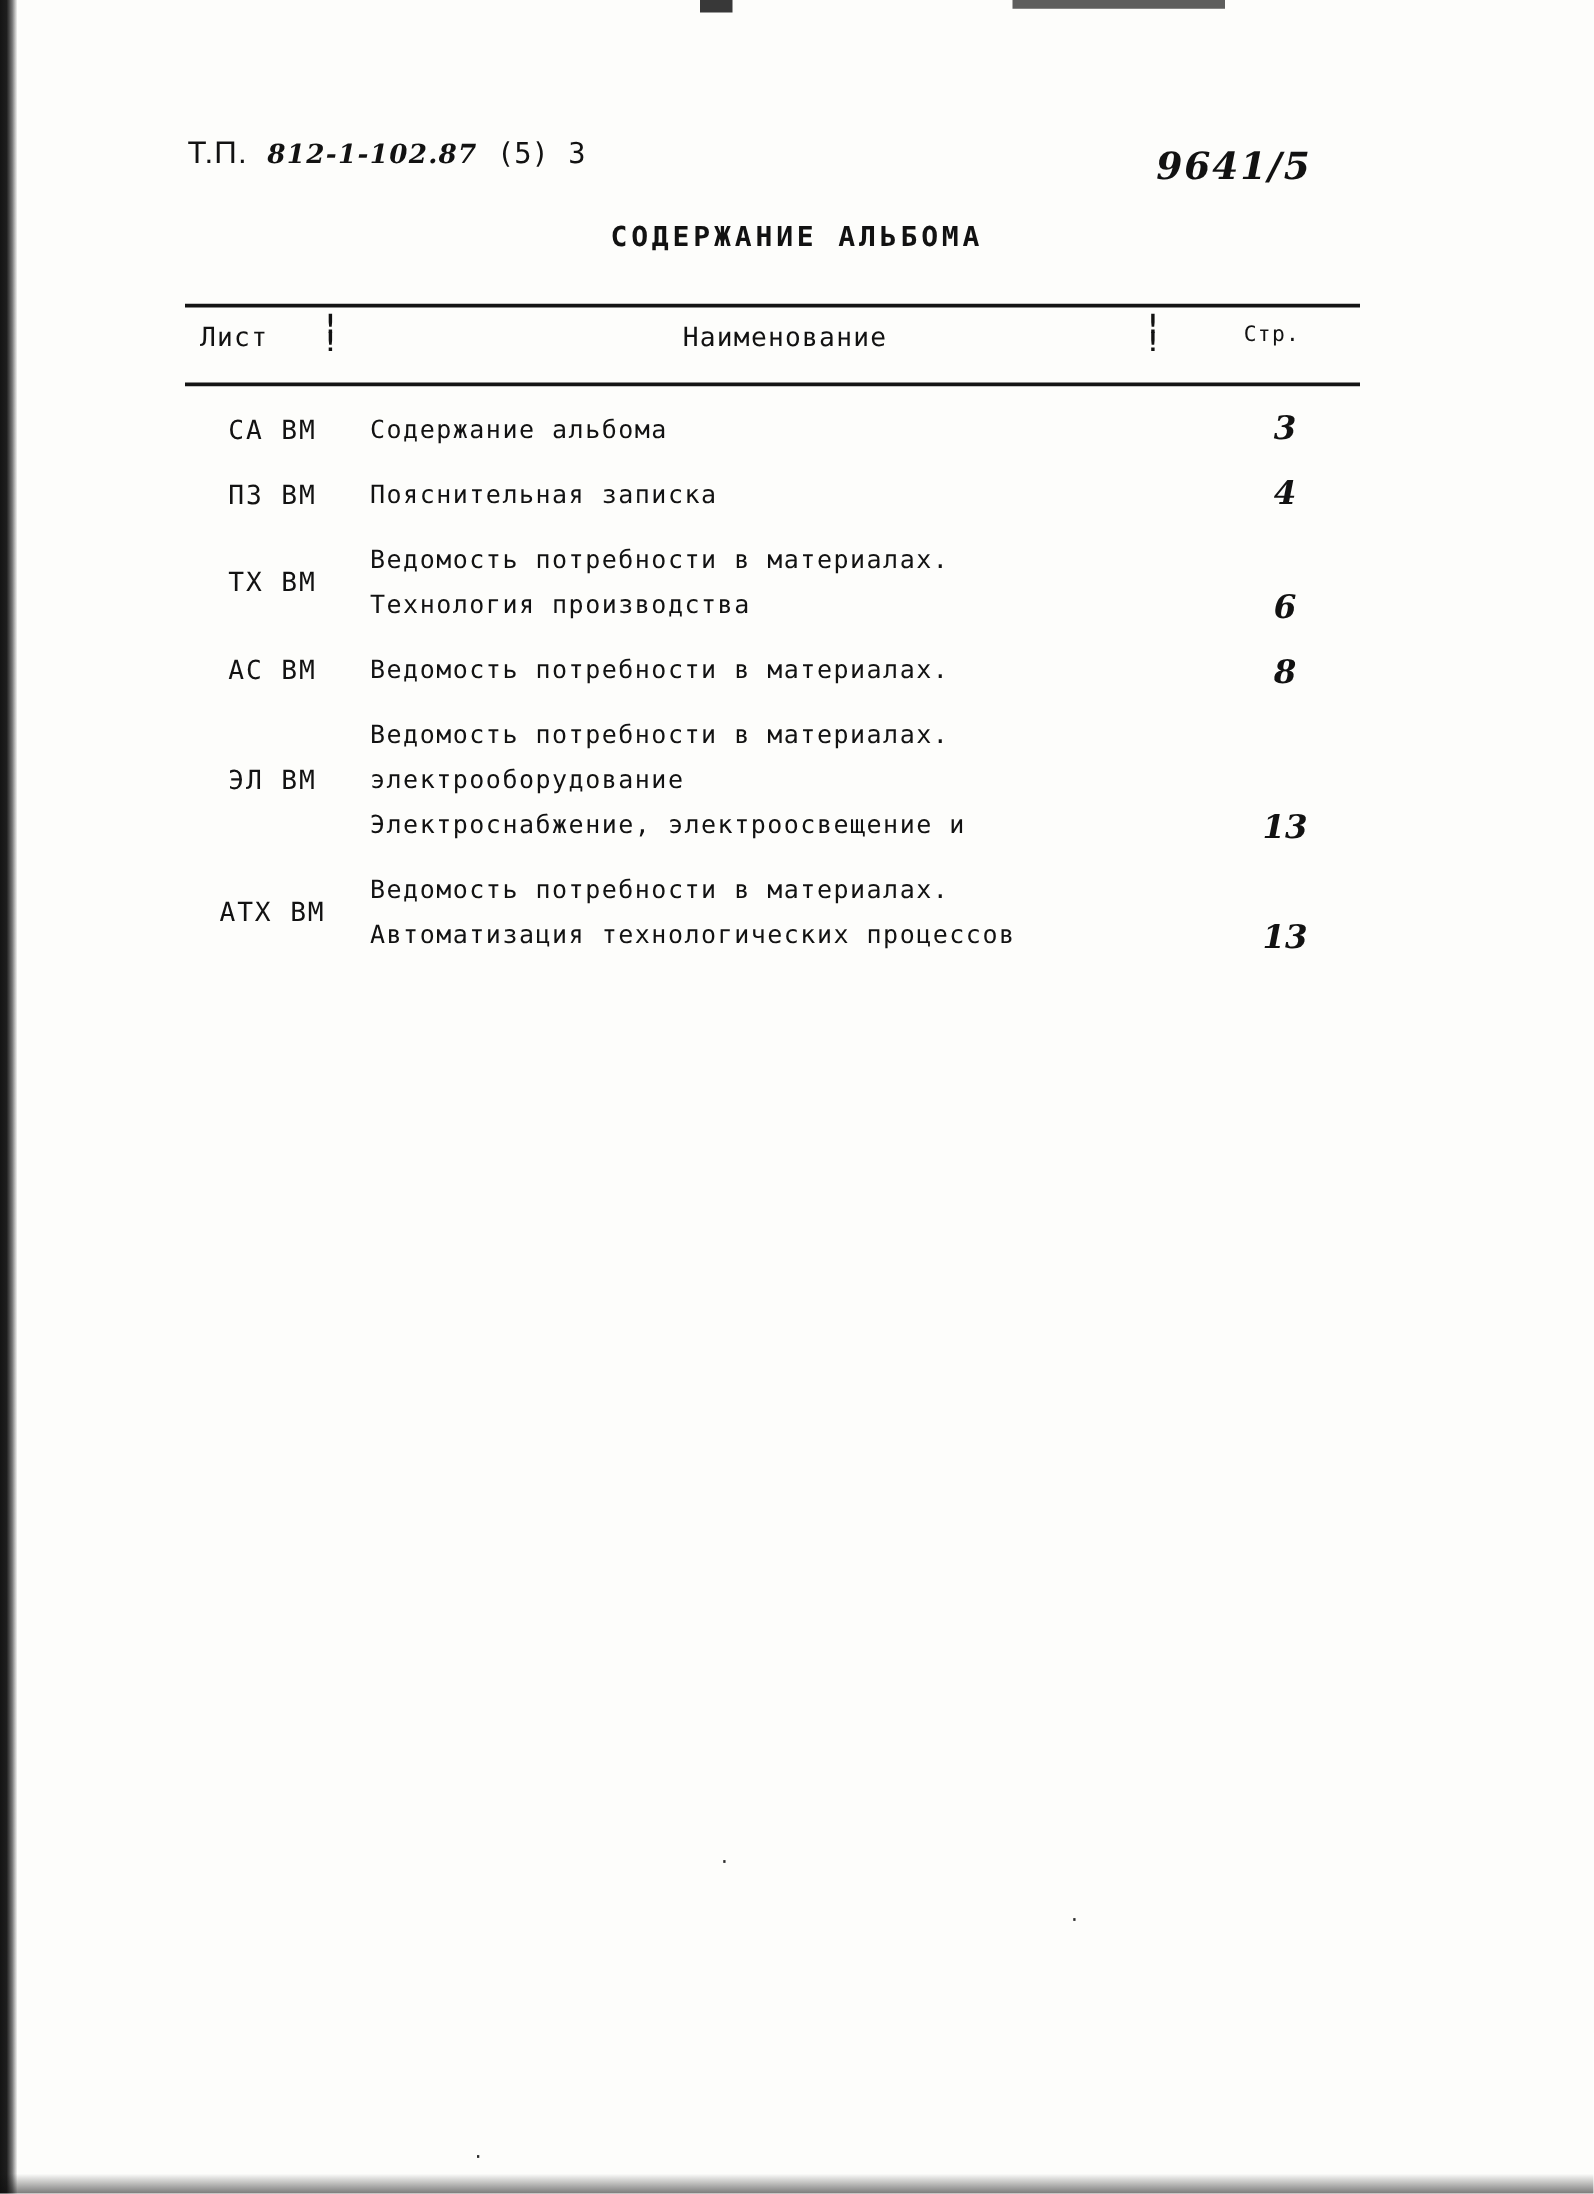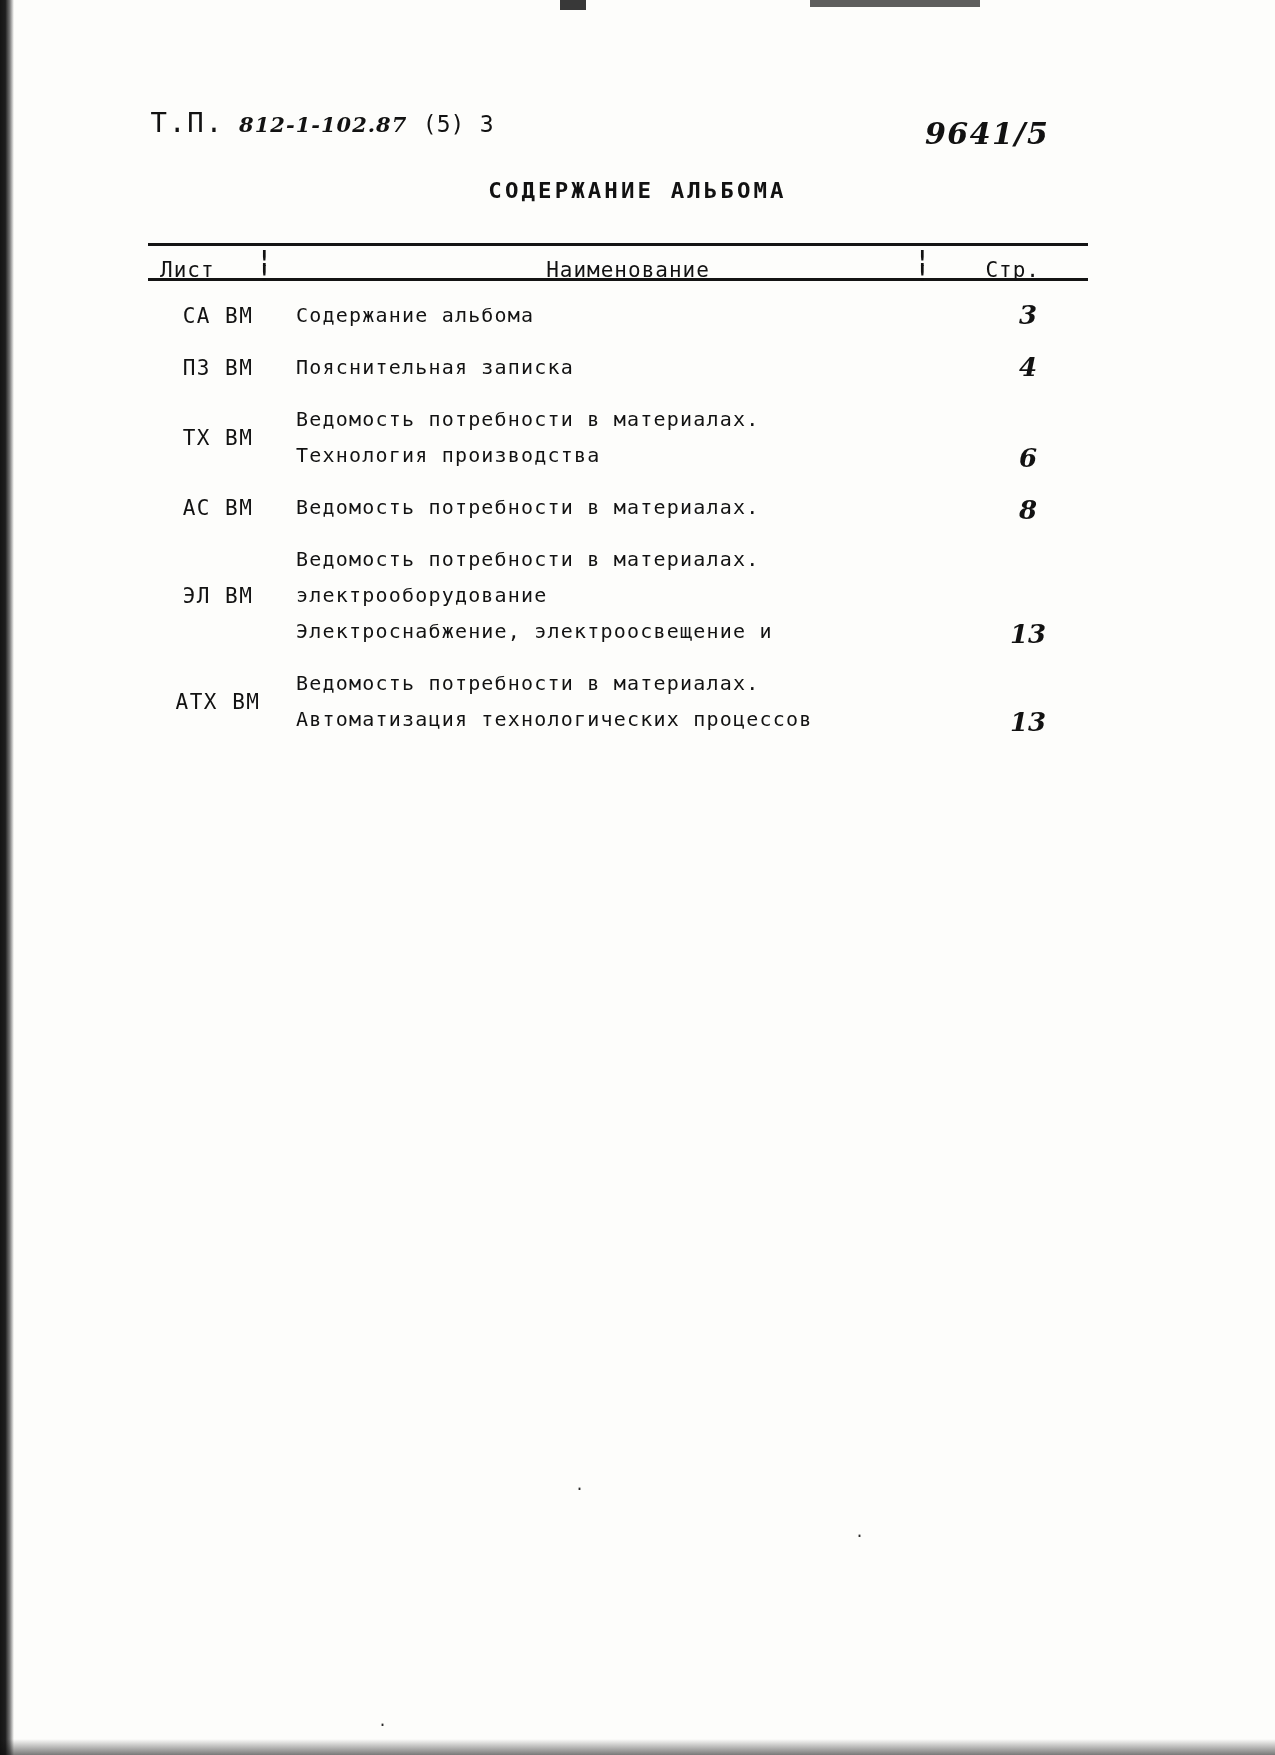--- a/index.html
+++ b/index.html
@@ -49,22 +49,22 @@
   
   .hdr {
     position: absolute;
     left: 150px;
     top: 108px;
     font-size: 24px;
     letter-spacing: 1px;
     white-space: nowrap;
   }
   .hdr .tp {
-    font-family: Liberation Mono, monospace;
-    font-size: 29px;
+    font-family: Liberation Sans, sans-serif;
+    font-size: 25px;
     letter-spacing: 1px;
   }
   .hand {
     font-family: "DejaVu Serif", serif;
     font-style: italic;
     font-weight: 700;
     font-size: 21px;
     letter-spacing: 1px;
   }
   .hdr .paren {
@@ -109,21 +109,21 @@
     width: 100%;
   }
   .rule-bottom {
     height: 3px;
     background: #141414;
     width: 100%;
     margin-top: 0px;
   }
   .thead {
     position: relative;
-    height: 32px;
+    height: 60px;
   }
   .th-list {
     position: absolute;
     left: 12px;
     top: 12px;
     font-size: 21px;
     letter-spacing: 1px;
   }
   .th-name {
     position: absolute;
@@ -131,21 +131,21 @@
     top: 12px;
     text-align: center;
     font-size: 21px;
     letter-spacing: 1px;
     margin-left: 20px;
   }
   .th-page {
     position: absolute;
     right: 48px;
     top: 12px;
-    font-size: 21px;
+    font-size: 17px;
     letter-spacing: 1px;
   }
   .sep1 {
     position: absolute;
     left: 110px;
     top: 6px;
     font-size: 21px;
     line-height: 15px;
     font-weight: 700;
   }

